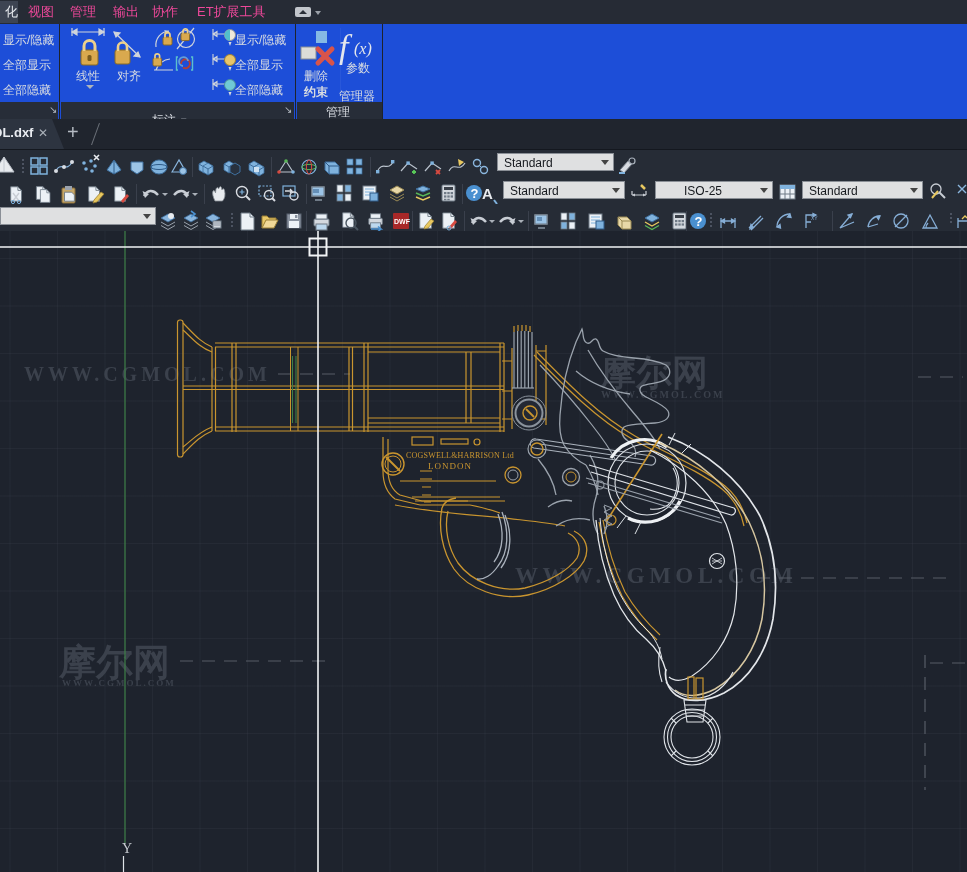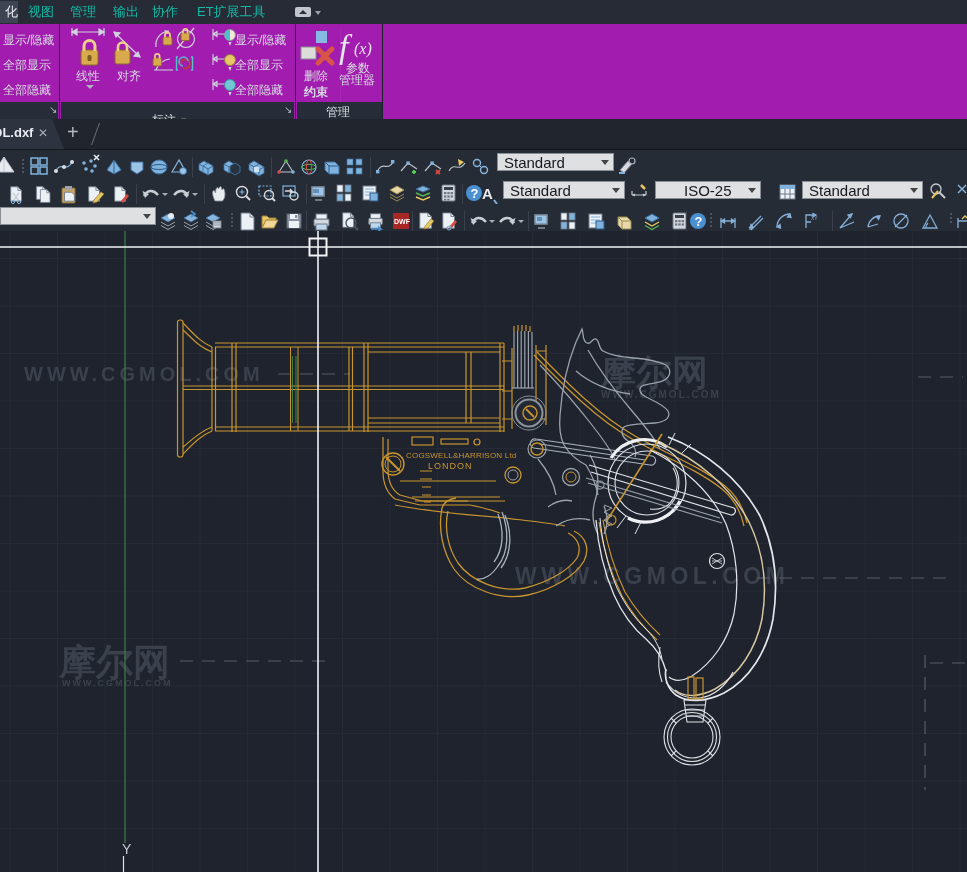--- a/index.html
+++ b/index.html
@@ -1,44 +1,44 @@
 <!DOCTYPE html>
 <html><head>
 <meta charset="utf-8">
 <style>
 html,body{margin:0;padding:0;}
 body{width:967px;height:872px;overflow:hidden;background:#1f242e;font-family:"Liberation Sans",sans-serif;position:relative;}
 .abs{position:absolute;}
 
 #menubar{left:0;top:0;width:967px;height:24px;background:#262b35;}
-#menubar .mi{position:absolute;top:0;height:36px;line-height:24px;color:#14b8a6;font-size:13px;text-align:right;}
+#menubar .mi{position:absolute;top:0;height:36px;line-height:24px;color:#ec4899;font-size:13px;text-align:right;}
 #activetab{position:absolute;left:0;top:1px;width:18px;height:22px;background:#3d4452;color:#e8ebef;font-size:13px;line-height:22px;text-align:right;}
 #menudrop{position:absolute;left:295px;top:7px;width:16px;height:10px;background:#c2c6cc;border-radius:2px;}
 #menudrop:after{content:"";position:absolute;left:4px;top:3px;border-left:4px solid transparent;border-right:4px solid transparent;border-bottom:4px solid #2a2f38;}
 #menudrop2{position:absolute;left:315px;top:11px;border-left:3.5px solid transparent;border-right:3.5px solid transparent;border-top:4px solid #9aa0a8;}
 
-#ribbon{left:0;top:24px;width:967px;height:95px;background:#a21caf;}
+#ribbon{left:0;top:24px;width:967px;height:95px;background:#1d4ed8;}
 .pstrip{position:absolute;top:78px;height:17px;background:#272d38;}
 .psep{position:absolute;top:0;width:1px;height:95px;background:#1e232b;}
 .rtxt{position:absolute;color:#d7dbe1;font-size:12px;white-space:nowrap;}
 .corner{position:absolute;color:#aeb4bc;font-size:10px;}
 
 #tabbar{left:0;top:119px;width:967px;height:30px;background:#20252e;border-bottom:1px solid #14181f;}
 #ftab{position:absolute;left:0;top:0;width:52px;height:30px;background:#2d3440;}
 #ftabslant{position:absolute;left:52px;top:0;width:0;height:0;border-bottom:30px solid #2d3440;border-right:12px solid transparent;}
 
 .tbrow{left:0;width:967px;height:27px;background:#262c36;border-bottom:1px solid #181c24;}
 #row1{top:150px;}#row2{top:177px;}#row3{top:204px;}
 .tbrow svg{position:absolute;top:4px;}
-.combo{position:absolute;background:#dfe0e1;border:1px solid #8a8f96;height:18px;font-size:15px;color:#15181d;line-height:18px;padding-left:6px;box-sizing:border-box;}
+.combo{position:absolute;background:#dfe0e1;border:1px solid #8a8f96;height:18px;font-size:12px;color:#15181d;line-height:18px;padding-left:6px;box-sizing:border-box;}
 .combo .chev{position:absolute;right:4px;top:6px;border-left:4px solid transparent;border-right:4px solid transparent;border-top:5px solid #444;}
 
 #canvas{left:0;top:231px;width:967px;height:641px;background:#1e232d;
 background-image:linear-gradient(to right,rgba(190,205,225,0.045) 1px,transparent 1px),linear-gradient(to bottom,rgba(190,205,225,0.045) 1px,transparent 1px);
-background-size:47.5px 47.5px;background-position:9.5px 27px;}
+background-size:47.5px 47.5px;background-position:9.5px 27px;font-family:Liberation Serif, serif;}
 .wm{position:absolute;color:#3b414c;font-weight:bold;white-space:nowrap;}
 #caption{position:absolute;left:42px;top:589px;font-size:25px;color:#8b8f96;letter-spacing:0px;}
 </style>
 </head>
 <body>
 <div class="abs" id="menubar">
   <div id="activetab">化</div>
   <div class="mi" style="left:28px;">视图</div>
   <div class="mi" style="left:70px;">管理</div>
   <div class="mi" style="left:113px;">输出</div>
@@ -116,21 +116,21 @@
   <svg width="90" height="78" style="position:absolute;left:297px;top:0;">
     <rect x="4" y="23" width="15" height="12" fill="#dcdcd8" stroke="#8a8f96"></rect>
     <rect x="19" y="7" width="11" height="12" fill="#85b9e4"></rect>
     <path d="M21 25 L35 39 M35 25 L21 39" stroke="#d8544a" stroke-width="5" stroke-linecap="round"></path>
     <text x="42" y="34" font-family="Liberation Serif, serif" font-style="italic" font-size="34" fill="#e4e7ec">f</text>
     <text x="57" y="30" font-family="Liberation Serif, serif" font-style="italic" font-size="16" fill="#e4e7ec">(x)</text>
   </svg>
   <div class="rtxt" style="left:304px;top:44px;text-align:center;">删除</div>
   <div class="rtxt" style="left:304px;top:60px;font-weight:bold;">约束</div>
   <div class="rtxt" style="left:346px;top:36px;">参数</div>
-  <div class="rtxt" style="left:339px;top:48px;">管理器</div>
+  <div class="rtxt" style="left:339px;top:64px;">管理器</div>
   <div style="position:absolute;left:340px;top:4px;width:1px;height:90px;background:rgba(255,255,255,0.05);"></div>
   <div class="pstrip" style="left:297px;width:85px;"></div>
   <div class="rtxt" style="left:326px;top:80px;">管理</div>
   <div class="psep" style="left:382px;"></div>
 </div>
 
 <div class="abs" id="tabbar">
   <div id="ftab">
       <span style="color:#e8ebf0;font-weight:bold;font-size:13px;position:absolute;left:-7px;top:6px;">DL.dxf</span>
   <span style="color:#aab0b8;font-size:12px;position:absolute;left:38px;top:7px;">✕</span>
@@ -397,21 +397,21 @@
         <text x="0" y="14" font-size="15" font-weight="bold" fill="#e8ebef">A</text>
         <path d="M12 15 l3 4" stroke="#7fb2dd" stroke-width="2"></path>
       </g>
 </svg>
 <div class="combo" style="left:503px;top:4px;width:122px;">Standard<span class="chev"></span></div>
 <svg width="24" height="24" style="left:629px;">
       <path d="M3 14 h14 M3 14 v-4 M17 14 v-4" stroke="#c8cdd4" stroke-width="1.2" fill="none"></path>
       <path d="M3 14 l3 -1.5 v3 z M17 14 l-3 -1.5 v3 z" fill="#c8cdd4"></path>
       <path d="M12 4 l4 4" stroke="#e8c860" stroke-width="2.5"></path>
     </svg>
-<div class="combo" style="left:655px;top:4px;width:106px;text-align:left;padding-left:28px;">ISO-25<span class="chev"></span></div>
+<div class="combo" style="left:655px;top:4px;width:118px;text-align:left;padding-left:28px;">ISO-25<span class="chev"></span></div>
 <svg width="24" height="24" style="left:777px;">
       <rect x="3" y="4" width="15" height="14" fill="#ecf1f6" stroke="#6f7a86"></rect>
       <rect x="3" y="4" width="15" height="4" fill="#7fb2dd"></rect>
       <path d="M8 8 v10 M13 8 v10 M3 13 h15" stroke="#6f7a86"></path>
     </svg>
 <div class="combo" style="left:802px;top:4px;width:121px;">Standard<span class="chev"></span></div>
 <svg width="24" height="24" style="left:928px;">
       <circle cx="8" cy="8" r="5" fill="none" stroke="#c8cdd4" stroke-width="1.3"></circle>
       <path d="M11 11 l6 6" stroke="#c8cdd4" stroke-width="2"></path>
       <path d="M4 17 l6 -7" stroke="#e8c860" stroke-width="2"></path>

